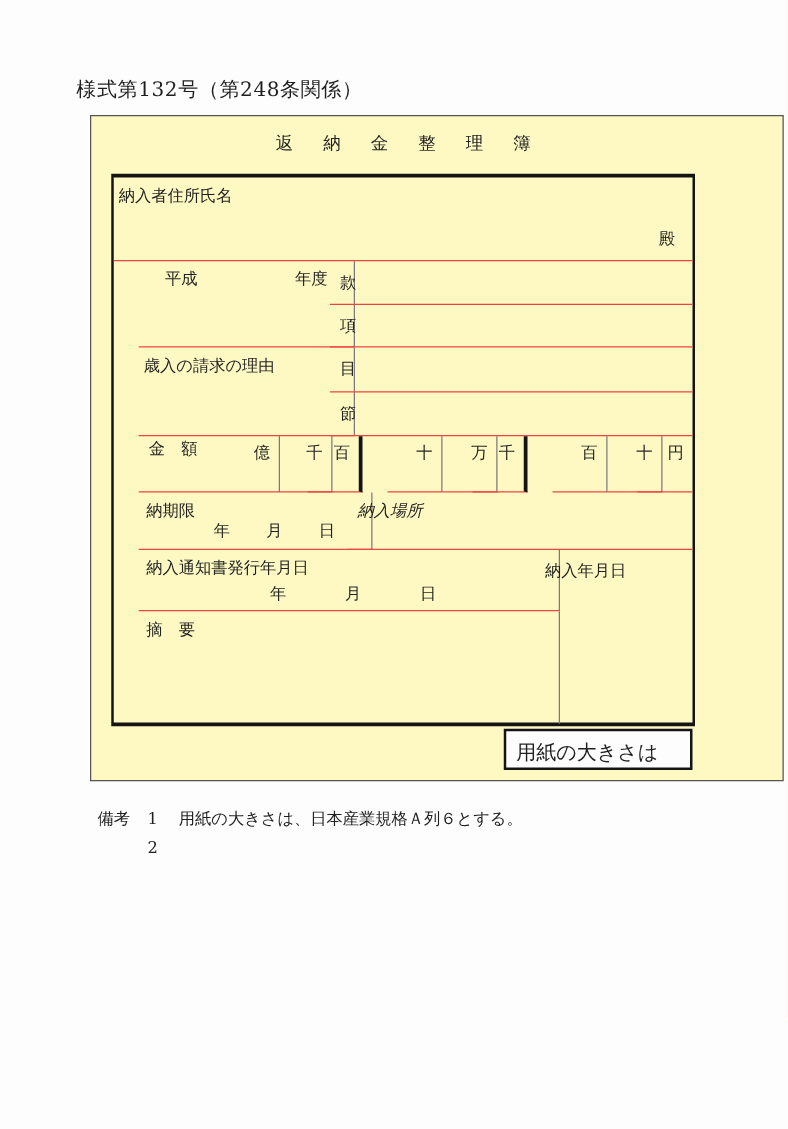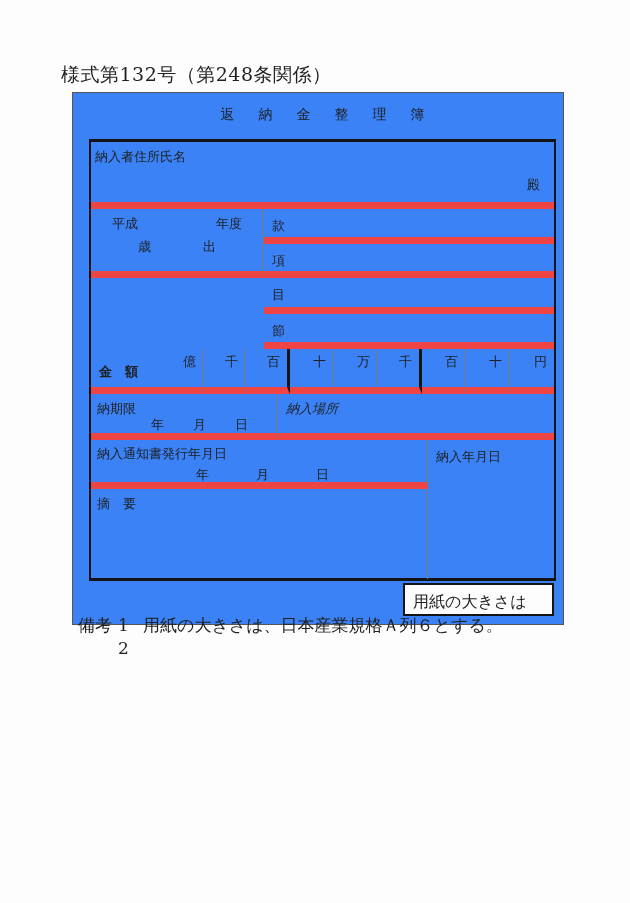--- a/index.html
+++ b/index.html
@@ -6,60 +6,60 @@
   html,body { width:630px; height:903px; }
   body {
     position:relative;
     background:#fdfdfd;
     font-family:"DejaVu Serif","Liberation Serif",serif;
     color:#1f1f1f;
     -webkit-font-smoothing:antialiased;
   }
   .form-number {
     position:absolute; left:61px; top:62px;
-    font-size:19px; letter-spacing:0.5px;
+    font-size:16px; letter-spacing:0.5px;
   }
   .frame {
     position:absolute; left:72px; top:92px;
-    width:492px; height:533px;
+    width:555px; height:533px;
     border:1px solid #555;
-    background:#3b82f6;
+    background:#fef9c3;
   }
   .doc-title {
     position:absolute; left:16px; top:13px; width:467px;
     text-align:center; font-size:14px;
     letter-spacing:24px; padding-left:24px;
     white-space:nowrap;
   }
   .grid {
     position:absolute; left:16px; top:46px;
     width:467px; height:442px;
     border:2px solid #141414;
     border-top-width:3px; border-bottom-width:3px;
   }
   .cell { position:absolute; font-size:13px; }
-  .br  { border-right:1px solid #7a7a7a; }
-  .bb  { border-bottom:7px solid #ef4444; }
+  .br  { border-right:1px solid #7a7a7a;margin-left:20px; }
+  .bb  { border-bottom:1px solid #ef4444; }
   .br2 { border-right:3px solid #141414; }
   .cell-label { position:absolute; top:6px; left:6px; white-space:pre; }
   .honorific { position:absolute; right:14px; bottom:8px; }
   .fiscal-line { text-align:center; line-height:23px; white-space:pre; }
   .fiscal-wrap { padding-top:3px; }
-  .amt-label { position:absolute; left:8px; top:14px; white-space:pre;font-weight:bold; }
+  .amt-label { position:absolute; left:8px; top:1px; white-space:pre; }
   .amt-unit  { position:absolute; right:7px; top:4px; }
   .ymd { position:absolute; font-size:13px; }
   .notice-box {
     position:absolute; left:330px; top:490px;
     width:151px; height:33px;
     border:2px solid #141414; background:#fdfdfd;
   }
   .notice-box .cell-label { top:7px; left:8px; }
   .notes {
-    position:absolute; left:78px; top:614px;
-    font-size:17px; line-height:23px;
+    position:absolute; left:78px; top:644px;
+    font-size:13px; line-height:23px;
   }
   .note-row { display:flex; }
   .note-label { width:40px; }
   .note-num { width:25px; }
   .note-text { white-space:pre;text-align:center; }
 </style>
 </head>
 <body>
 
 <div class="form-number">様式第132号（第248条関係）</div>
@@ -71,30 +71,32 @@
   <div class="grid">
 
     <div class="cell bb" style="left:0;top:0;width:463px;height:67px;">
       <span class="cell-label" style="left:4px;">納入者住所氏名</span>
       <span class="honorific">殿</span>
     </div>
 
     <div class="cell br bb" style="left:0;top:67px;width:173px;height:69px;">
       <div class="fiscal-wrap">
         <div class="fiscal-line">平成　　　　　　年度</div>
-        <div class="fiscal-line">歳　　　　出</div>
       </div>
     </div>
     <div class="cell bb" style="left:173px;top:67px;width:290px;height:35px;">
       <span class="cell-label" style="top:8px;left:8px;">款</span>
     </div>
     <div class="cell bb" style="left:173px;top:102px;width:290px;height:34px;">
       <span class="cell-label" style="top:8px;left:8px;">項</span>
     </div>
 
+    <div class="cell br bb" style="left:0;top:136px;width:173px;height:71px;">
+      <span class="cell-label" style="left:4px;">歳入の請求の理由</span>
+    </div>
     <div class="cell bb" style="left:173px;top:136px;width:290px;height:36px;">
       <span class="cell-label" style="top:8px;left:8px;">目</span>
     </div>
     <div class="cell bb" style="left:173px;top:172px;width:290px;height:35px;">
       <span class="cell-label" style="top:8px;left:8px;">節</span>
     </div>
 
     <div class="cell br bb" style="left:0;top:207px;width:113px;height:45px;">
       <span class="amt-label">金　額</span>
       <span class="amt-unit">億</span>

